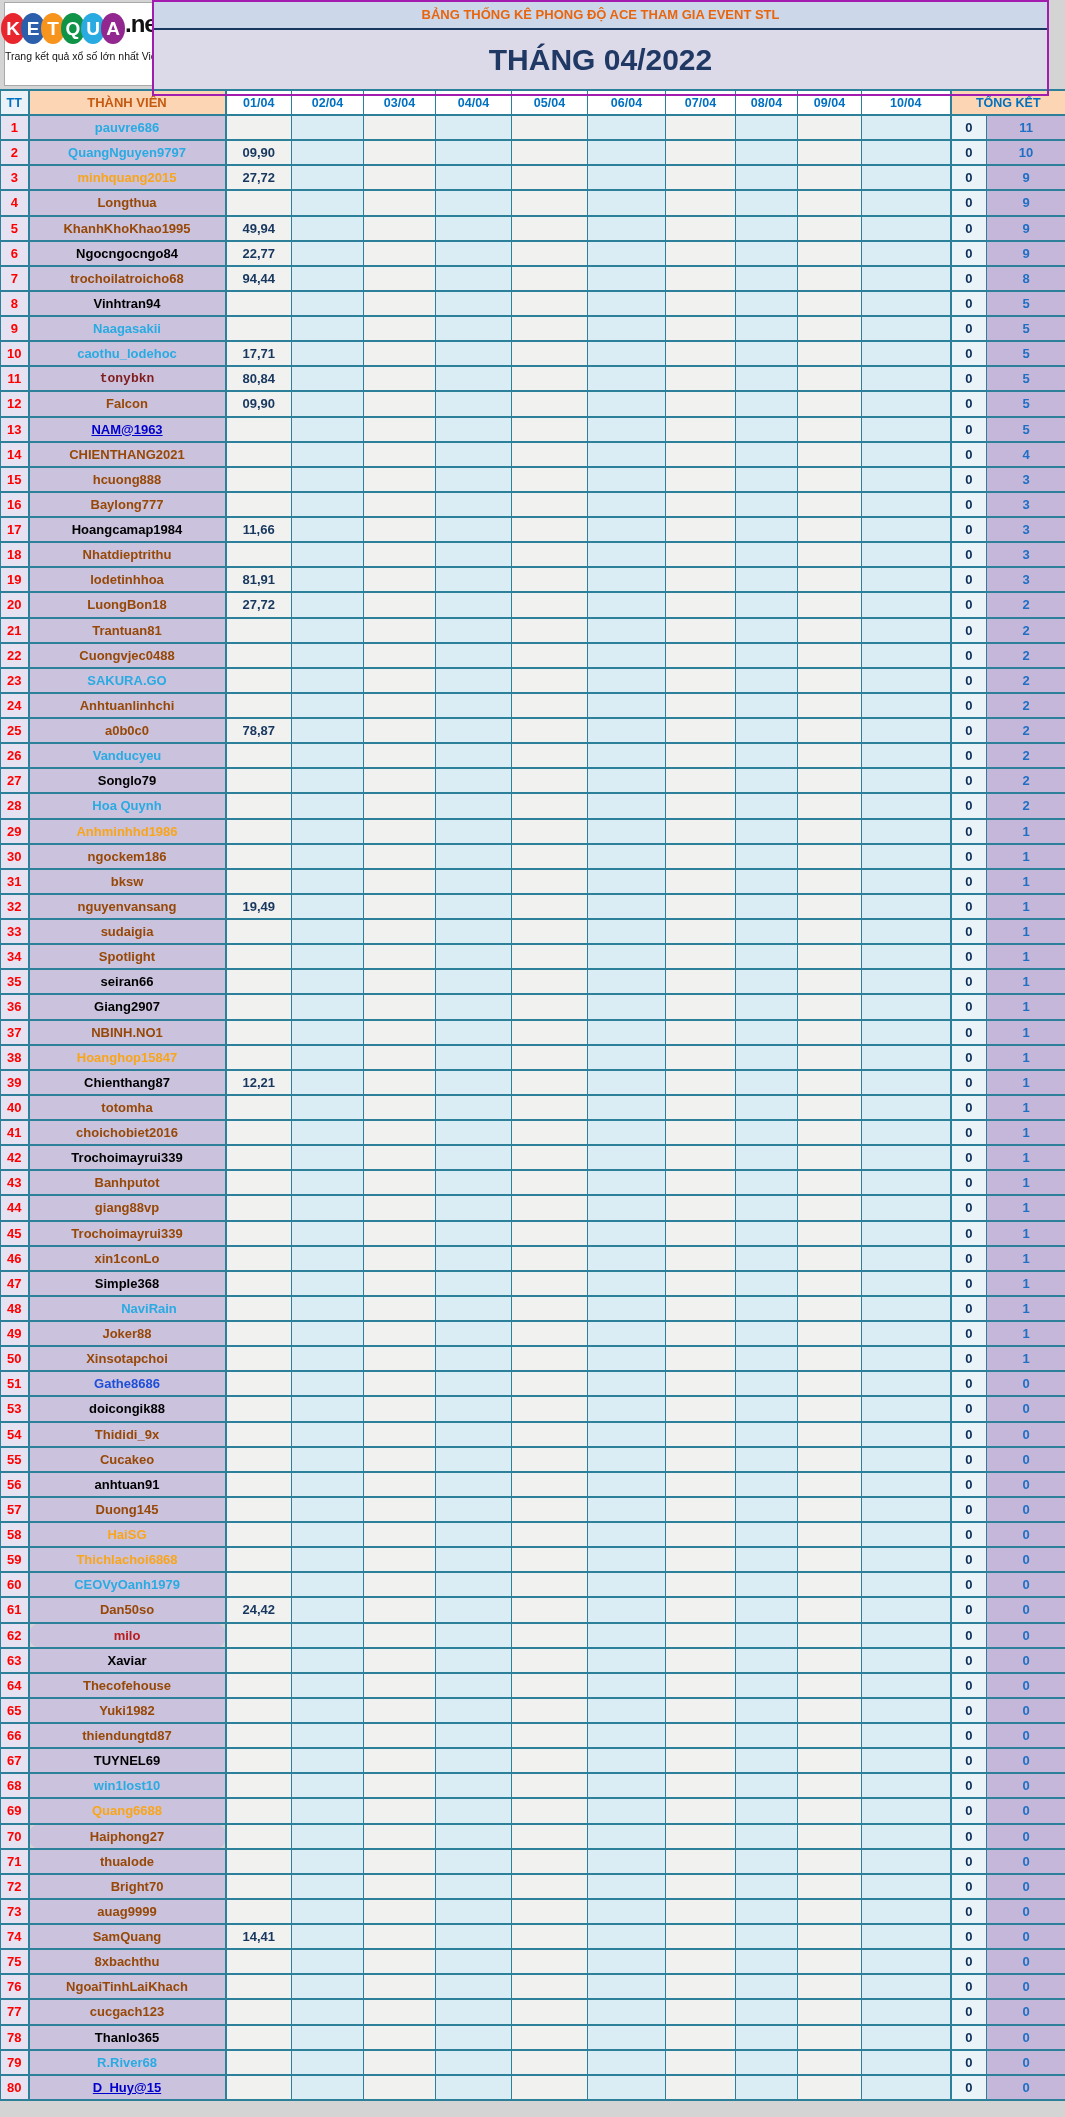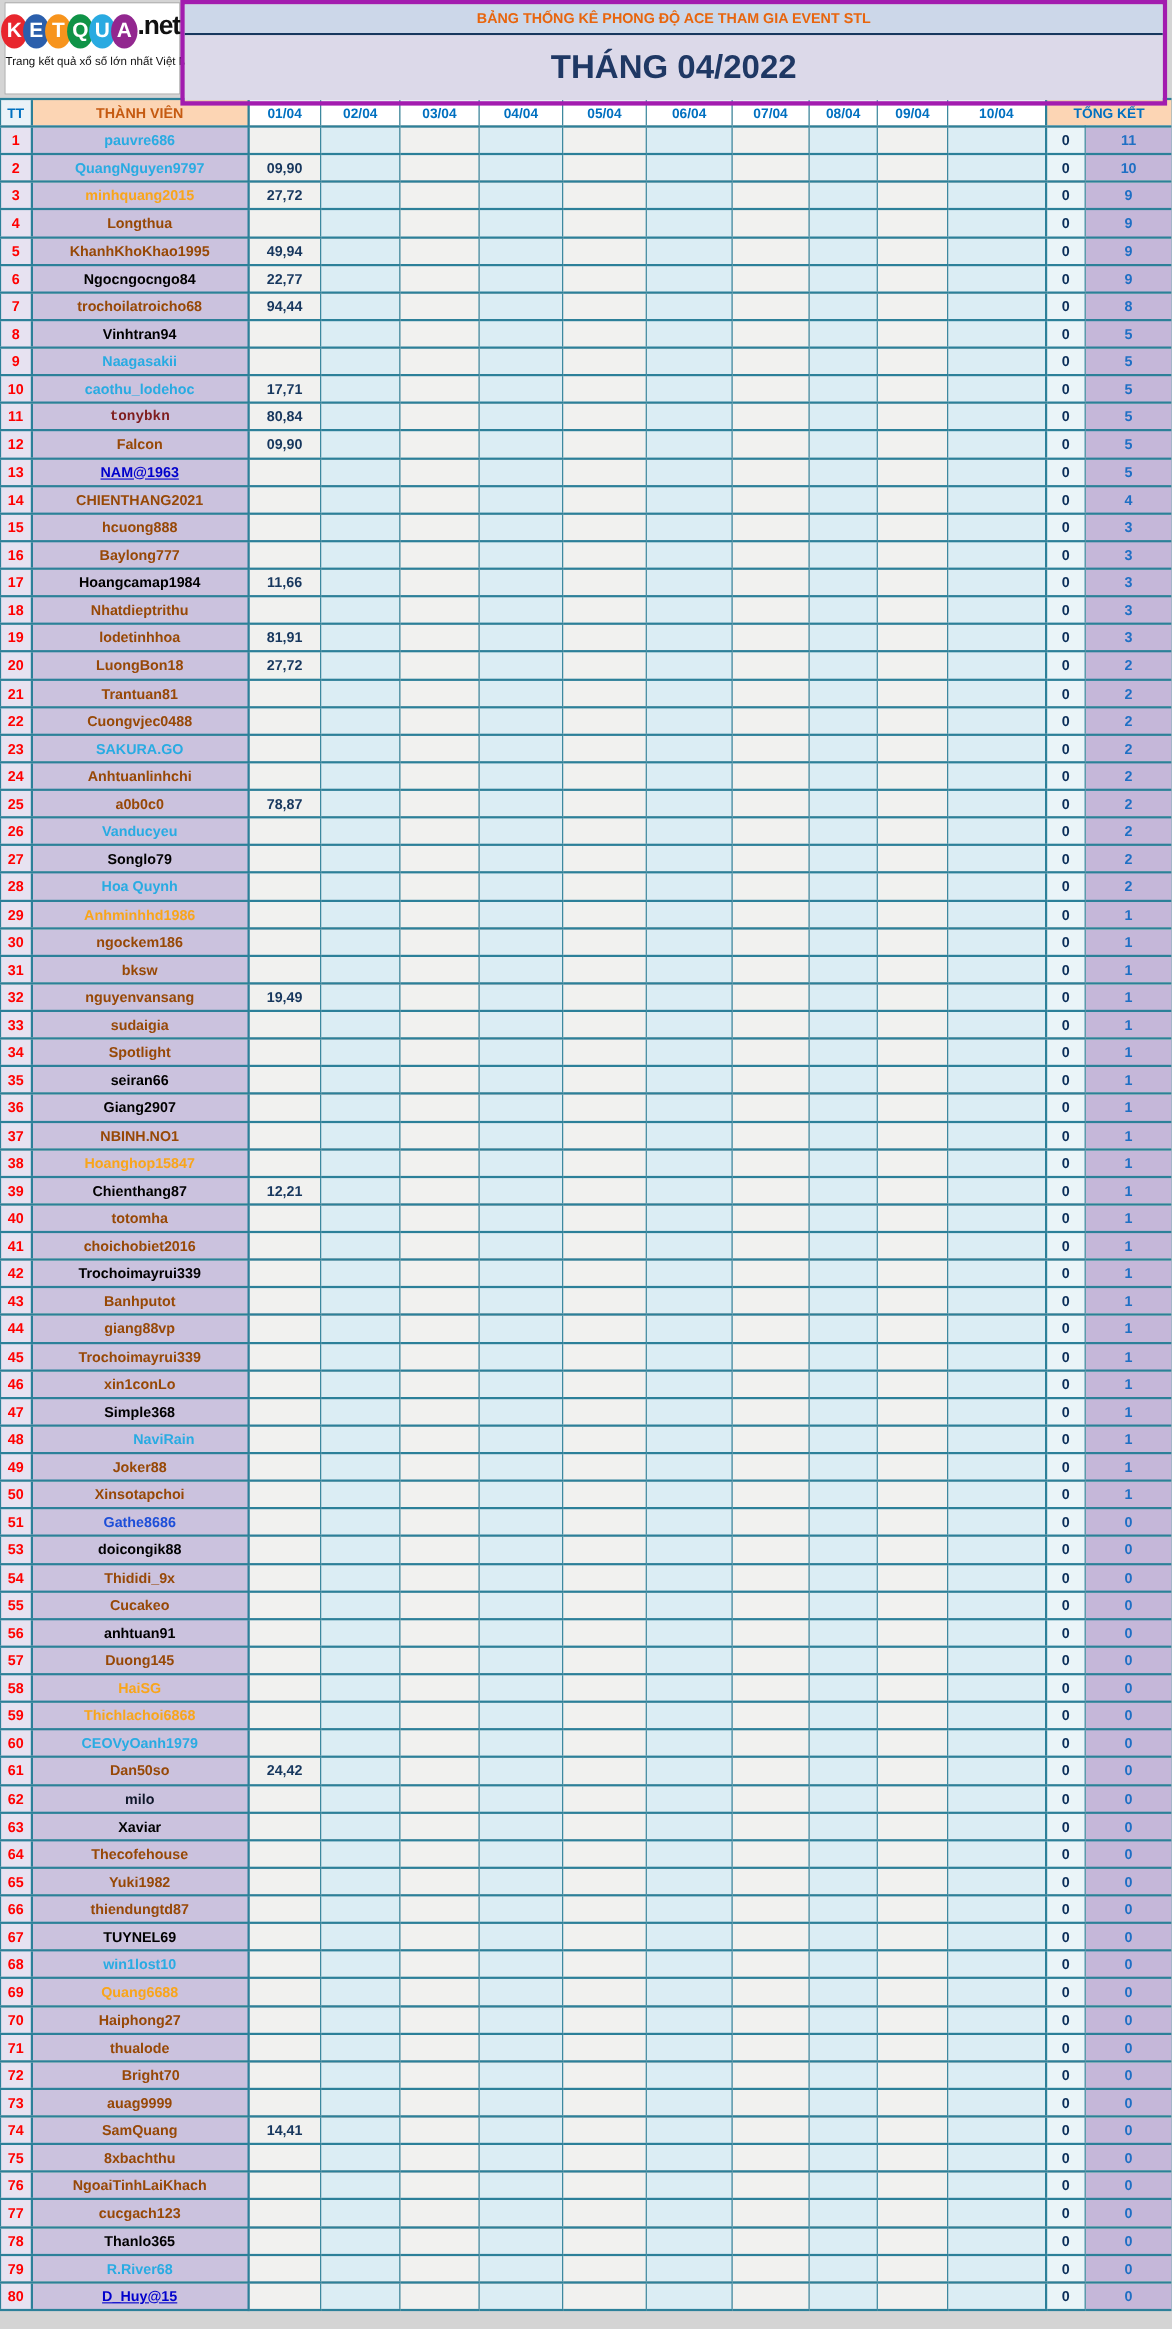--- a/index.html
+++ b/index.html
@@ -6,22 +6,22 @@
     background:#d4d4d4;font-family:"Liberation Sans",sans-serif;}
   
   .topbar{position:relative;width:1065px;height:89px;}
   .logo-box{position:absolute;left:4px;top:2px;width:160px;height:84px;background:#fff;
     border:1px solid #a9a9a9;box-sizing:border-box;text-align:center;}
   .logo-line{margin-top:7px;white-space:nowrap;}
   .logo-letter{display:inline-block;width:24px;height:31px;line-height:31px;border-radius:50%;
     color:#fff;font-weight:bold;font-size:19px;margin-left:-4px;text-align:center;}
   .logo-suffix{font-weight:bold;font-size:24px;color:#111;letter-spacing:-1px;vertical-align:3px;}
   .logo-tagline{font-size:10.5px;color:#111;margin-top:6px;white-space:nowrap;}
-  .title-box{position:absolute;left:164px;top:0;width:897px;height:96px;box-sizing:border-box;
-    border:4px solid #a21caf;}
+  .title-box{position:absolute;left:152px;top:0;width:897px;height:96px;box-sizing:border-box;
+    border:2px solid #a21caf;}
   .title-event{height:26px;line-height:26px;background:#ccd7e9;border-bottom:2px solid #17375e;
     text-align:center;color:#e8650d;font-weight:bold;font-size:13px;}
   .title-month{height:59px;line-height:59px;background:#dcd9e9;text-align:center;
     color:#1f3864;font-weight:bold;font-size:30px;}
   
   table{border-collapse:collapse;table-layout:fixed;width:1065px;}
   th,td{border:1px solid #2c8099;border-top-width:2px;border-bottom-width:2px;
     padding:0;text-align:center;overflow:hidden;white-space:nowrap;box-sizing:border-box;}
   thead tr{height:25px;}
   tbody tr{height:25.14px;}
@@ -1046,21 +1046,21 @@
         <td class="c-day even"></td>
         <td class="c-day odd"></td>
         <td class="c-day even"></td>
         <td class="c-day odd"></td>
         <td class="c-day even"></td>
         <td class="c-zero">0</td>
         <td class="c-total">0</td>
       </tr>
       <tr>
         <td class="c-tt">62</td>
-        <td class="c-member" style="color: #0f172a;">milo</td>
+        <td class="c-member" style="color: #b91c1c; border-radius: 12px;">milo</td>
         <td class="c-day odd"></td>
         <td class="c-day even"></td>
         <td class="c-day odd"></td>
         <td class="c-day even"></td>
         <td class="c-day odd"></td>
         <td class="c-day even"></td>
         <td class="c-day odd"></td>
         <td class="c-day even"></td>
         <td class="c-day odd"></td>
         <td class="c-day even"></td>
@@ -1174,21 +1174,21 @@
         <td class="c-day even"></td>
         <td class="c-day odd"></td>
         <td class="c-day even"></td>
         <td class="c-day odd"></td>
         <td class="c-day even"></td>
         <td class="c-zero">0</td>
         <td class="c-total">0</td>
       </tr>
       <tr>
         <td class="c-tt">70</td>
-        <td class="c-member" style="color: rgb(151, 72, 6);">Haiphong27</td>
+        <td class="c-member" style="color: rgb(151, 72, 6); border-radius: 11px;">Haiphong27</td>
         <td class="c-day odd"></td>
         <td class="c-day even"></td>
         <td class="c-day odd"></td>
         <td class="c-day even"></td>
         <td class="c-day odd"></td>
         <td class="c-day even"></td>
         <td class="c-day odd"></td>
         <td class="c-day even"></td>
         <td class="c-day odd"></td>
         <td class="c-day even"></td>

